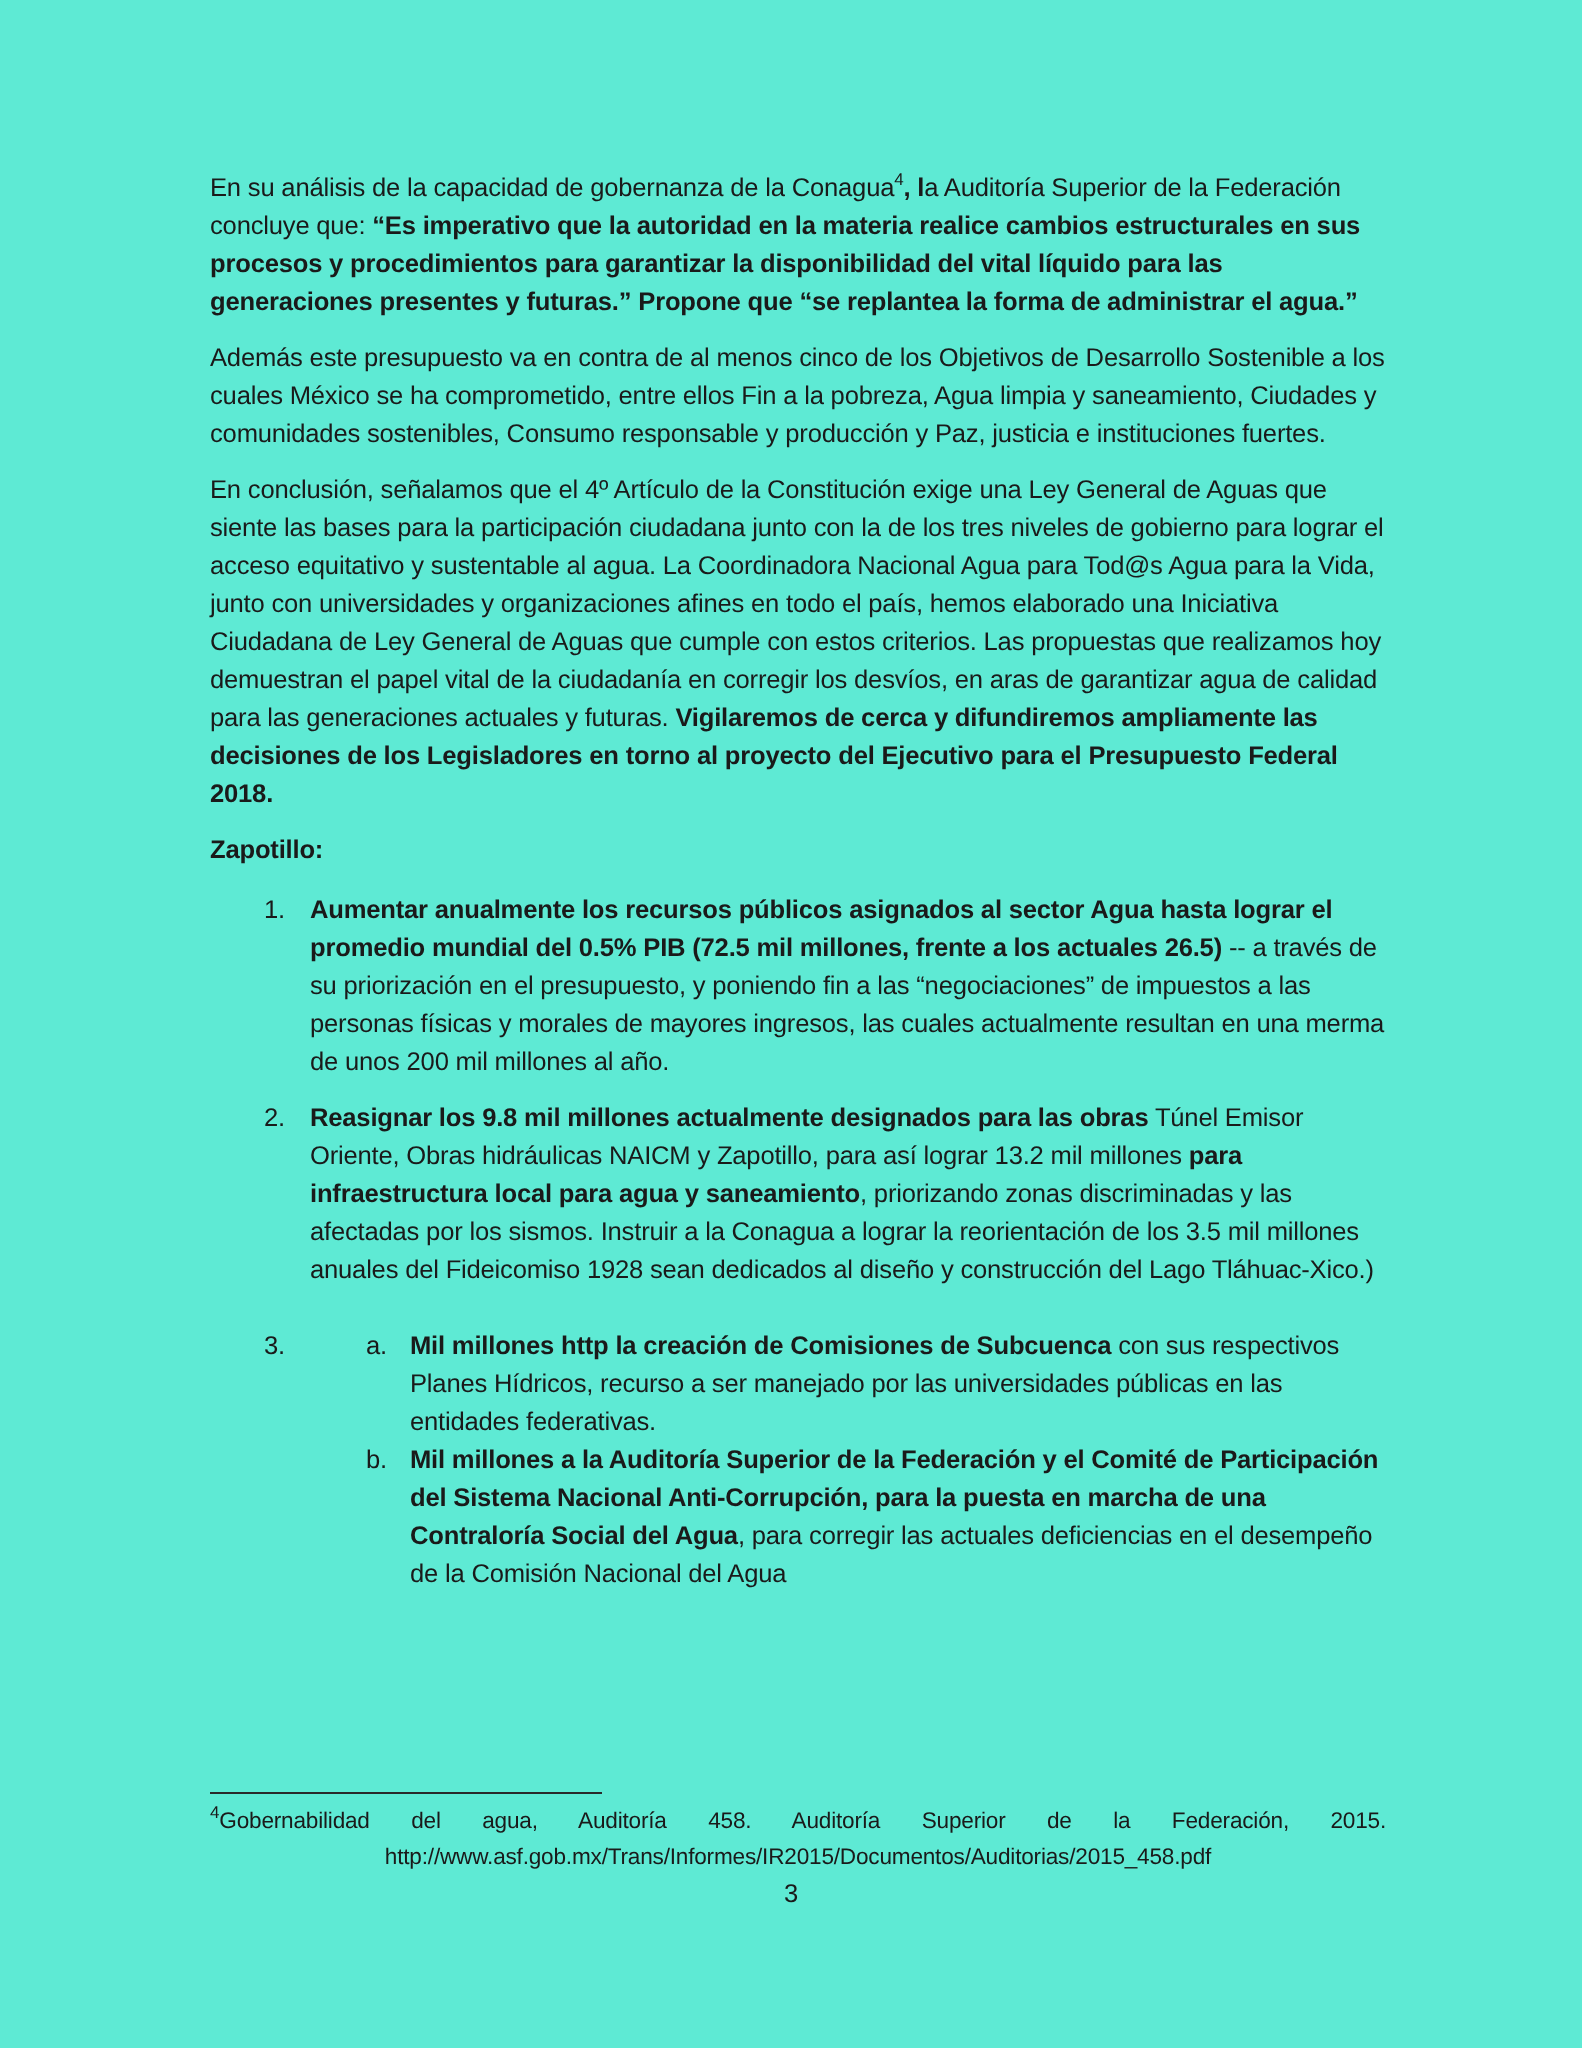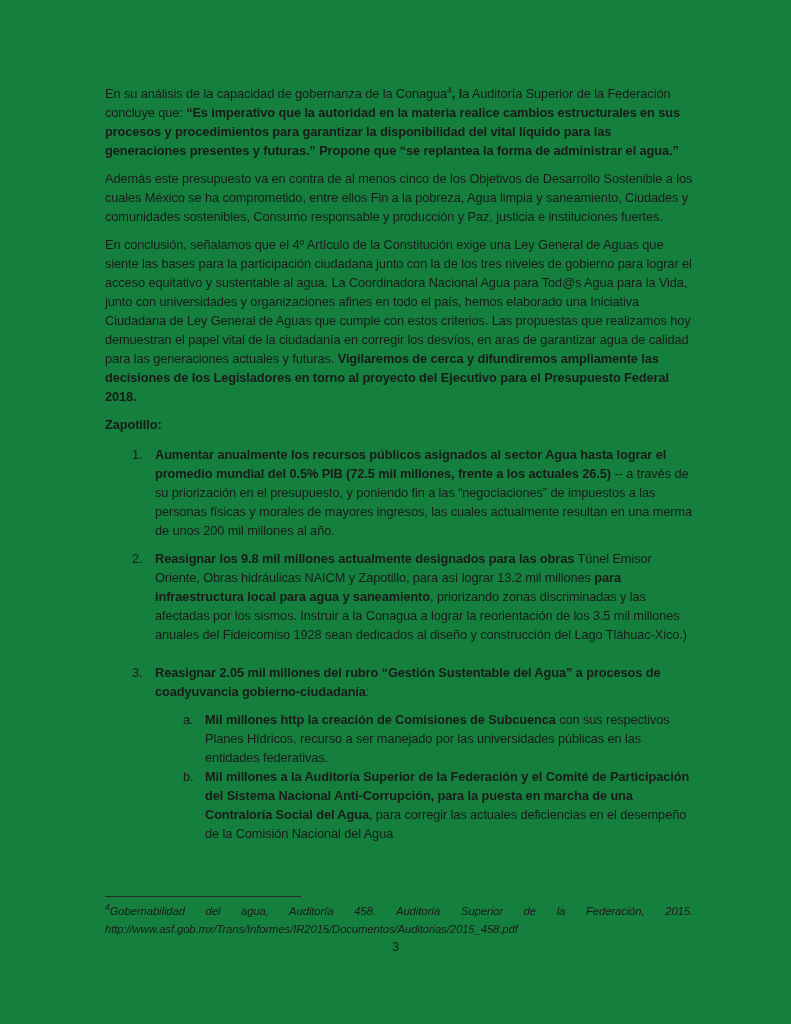--- a/index.html
+++ b/index.html
@@ -4,21 +4,21 @@
 <style>
   html, body { margin: 0; padding: 0; }
   body {
     width: 791px; height: 1024px;
     background: #ffffff;
     font-family: "Liberation Sans", "DejaVu Sans", sans-serif;
   }
   .page {
     position: relative;
     width: 791px; height: 1024px;
-    background: #15803d;
+    background: #5eead4;
     color: #1a1a1a;
     overflow: hidden;
   }
   .content {
     position: absolute;
     top: 84px; left: 105px; width: 588px;
     font-size: 12.8px;
     line-height: 19px;
     letter-spacing: -0.1px;
     text-align: left;
@@ -54,32 +54,31 @@
     left: 78px; top: 0;
     font-weight: normal;
   }
   .footnote {
     position: absolute;
     left: 105px; top: 896px; width: 588px;
     font-size: 11.3px;
     line-height: 18px;
     letter-spacing: -0.1px;
     color: #1a1a1a;
-    font-style: italic;
   }
   .footnote-rule {
     width: 196px;
     border-top: 1.5px solid #2a2a2a;
     margin: 0 0 5px 0;
   }
   .footnote-line1 {
     text-align: justify;
     text-align-last: justify;
   }
-  .footnote-line2 { text-align: left; }
+  .footnote-line2 { text-align: center; }
   .page-number {
     position: absolute;
     top: 939px; left: 0; width: 791px;
     text-align: center;
     font-size: 12.8px;
     color: #1a1a1a;
   }
 </style>
 </head>
 <body>
@@ -103,21 +102,20 @@
         <span><b>Aumentar anualmente los recursos públicos asignados al sector Agua hasta lograr el promedio mundial del 0.5% PIB (72.5 mil millones, frente a los actuales 26.5)</b><span> -- a través de su priorización en el presupuesto, y poniendo fin a las “negociaciones” de impuestos a las personas físicas y morales de mayores ingresos, las cuales actualmente resultan en una merma de unos 200 mil millones al año.</span></span>
       </div>
 
       <div class="li">
         <span class="li-num">2.</span>
         <span><b>Reasignar los 9.8 mil millones actualmente designados para las obras</b><span> Túnel Emisor Oriente, Obras hidráulicas NAICM y Zapotillo, para así lograr 13.2 mil millones </span><b>para infraestructura local para agua y saneamiento</b><span>, priorizando zonas discriminadas y las afectadas por los sismos. Instruir a la Conagua a lograr la reorientación de los 3.5 mil millones anuales del Fideicomiso 1928 sean dedicados al diseño y construcción del Lago Tláhuac-Xico.)</span></span>
       </div>
 
       <div class="li extra-gap">
         <span class="li-num">3.</span>
-        <span><b>Reasignar 2.05 mil millones del rubro “Gestión Sustentable del Agua” a procesos de coadyuvancia gobierno-ciudadanía</b><span>:</span></span>
       </div>
 
       <div class="sub-list">
         <div class="sli">
           <span class="sli-letter">a.</span>
           <span><b>Mil millones http la creación de Comisiones de Subcuenca</b><span> con sus respectivos Planes Hídricos, recurso a ser manejado por las universidades públicas en las entidades federativas.</span></span>
         </div>
         <div class="sli">
           <span class="sli-letter">b.</span>
           <span><b>Mil millones a la Auditoría Superior de la Federación y el Comité de Participación del Sistema Nacional Anti-Corrupción, para la puesta en marcha de una Contraloría Social del Agua</b><span>, para corregir las actuales deficiencias en el desempeño de la Comisión Nacional del Agua</span></span>

